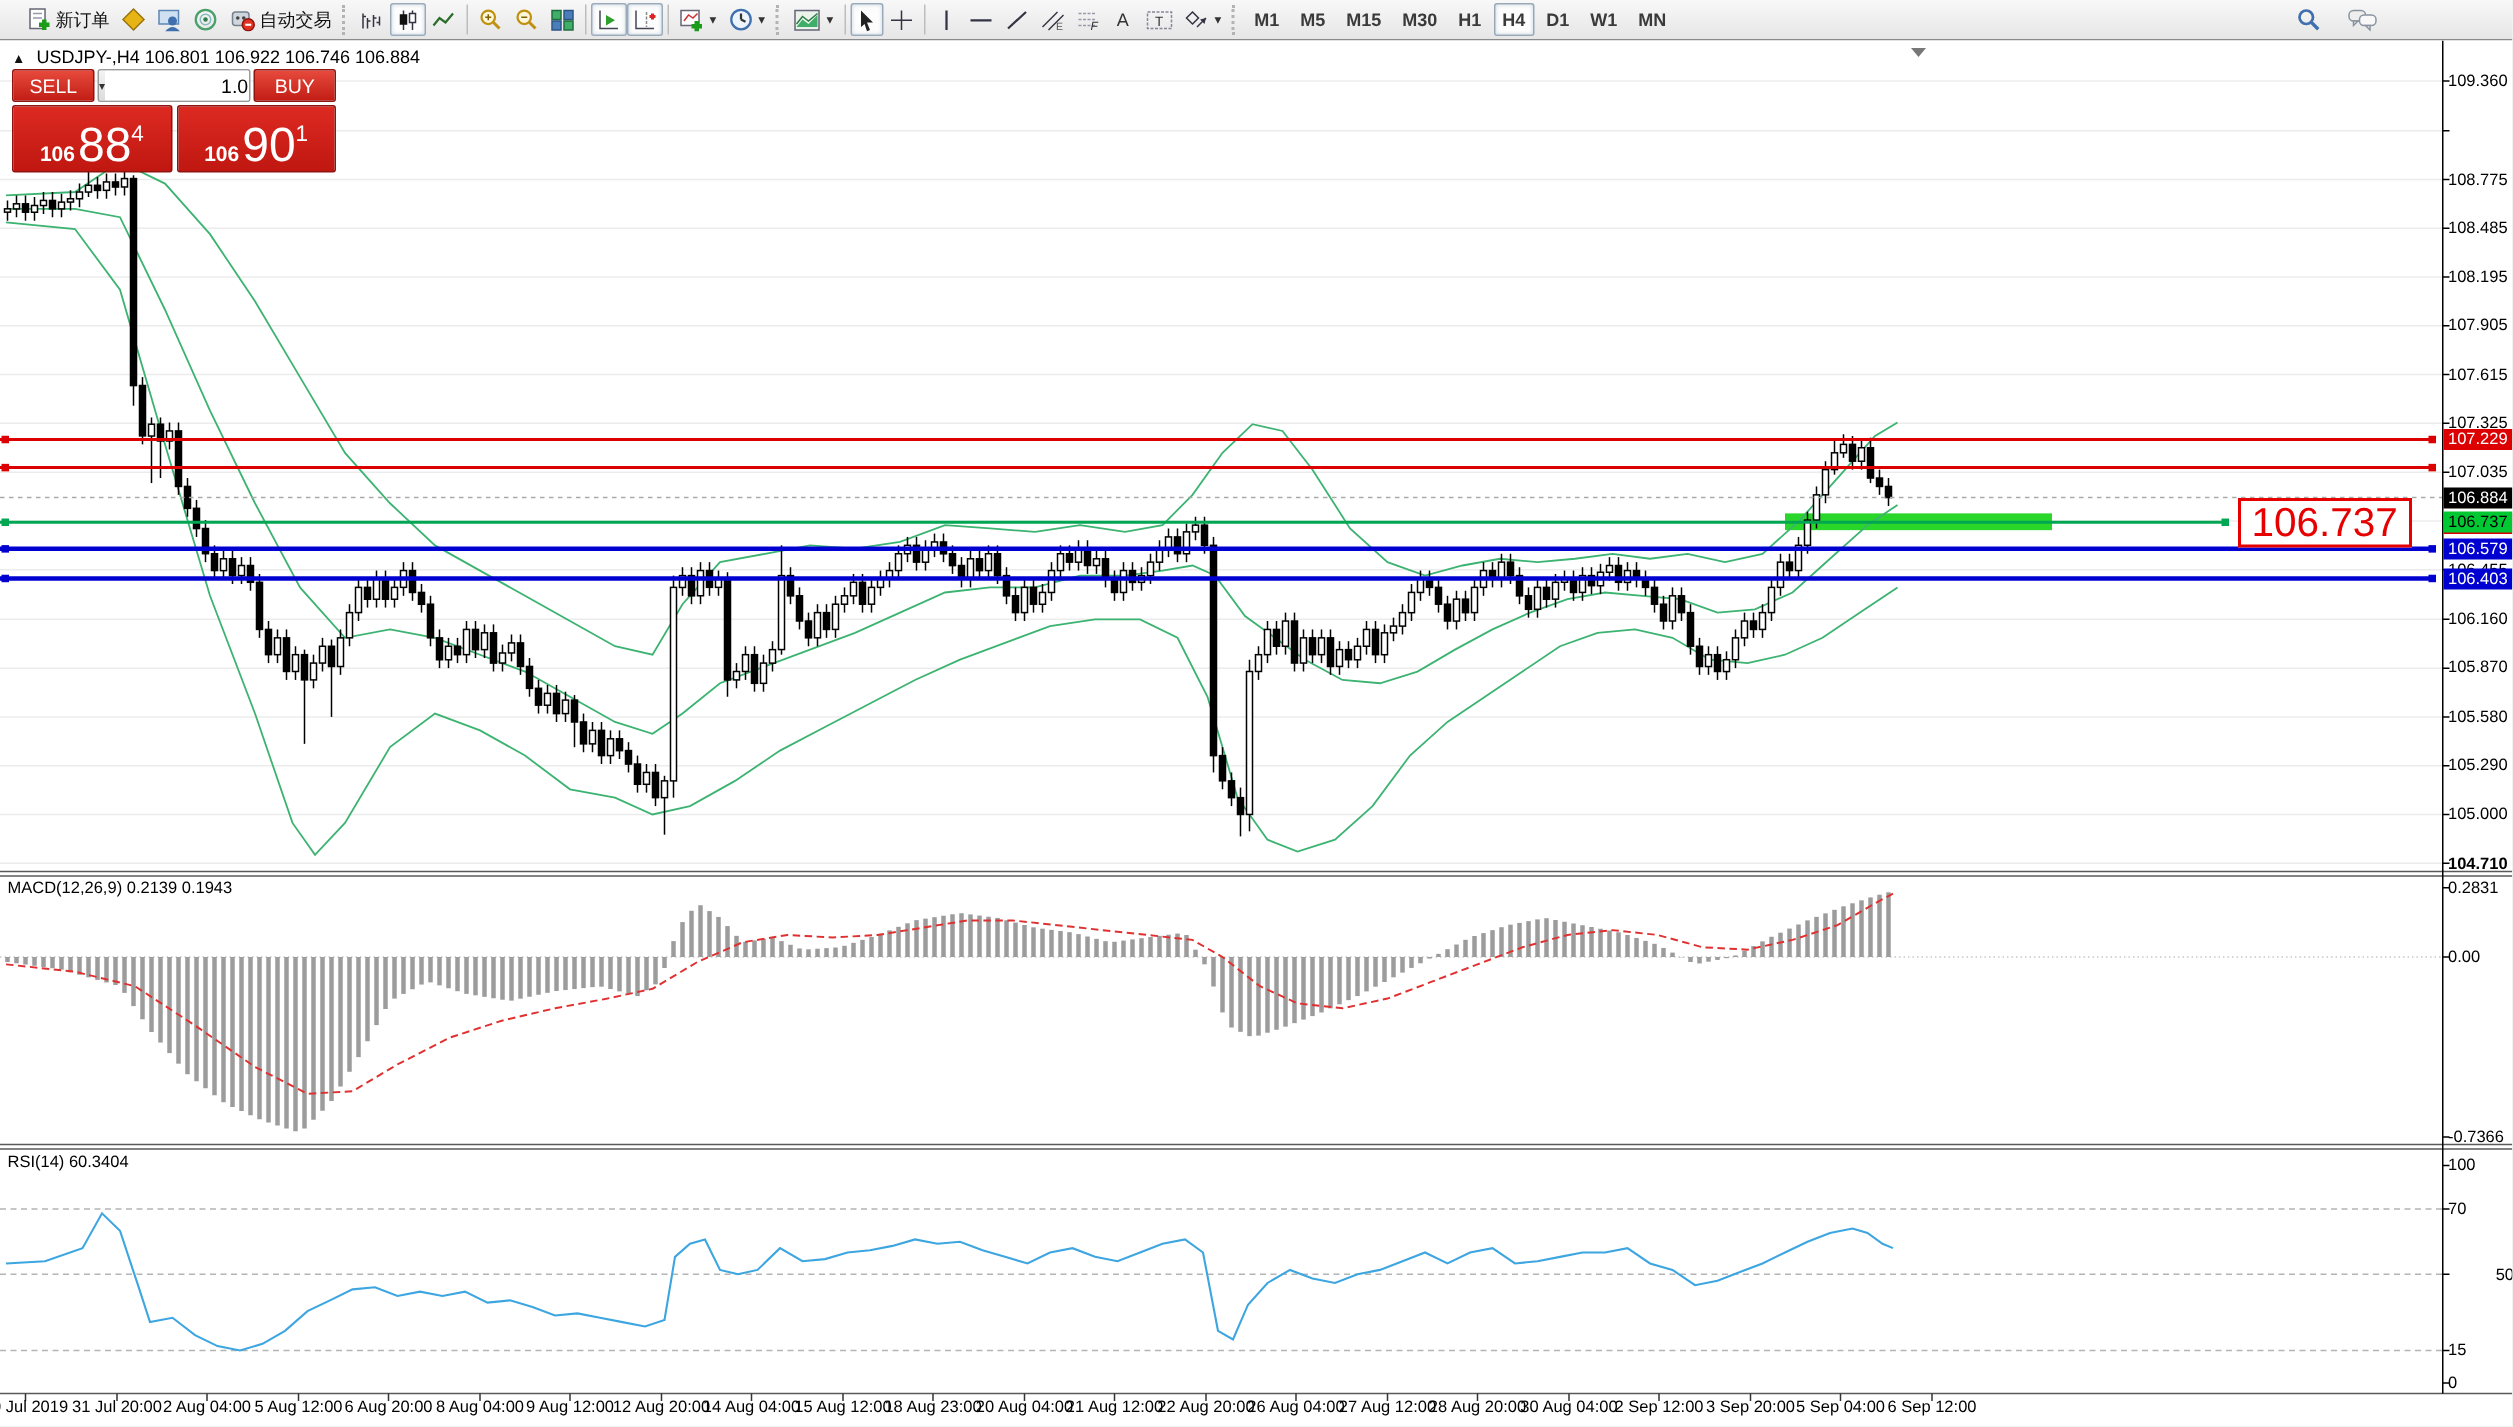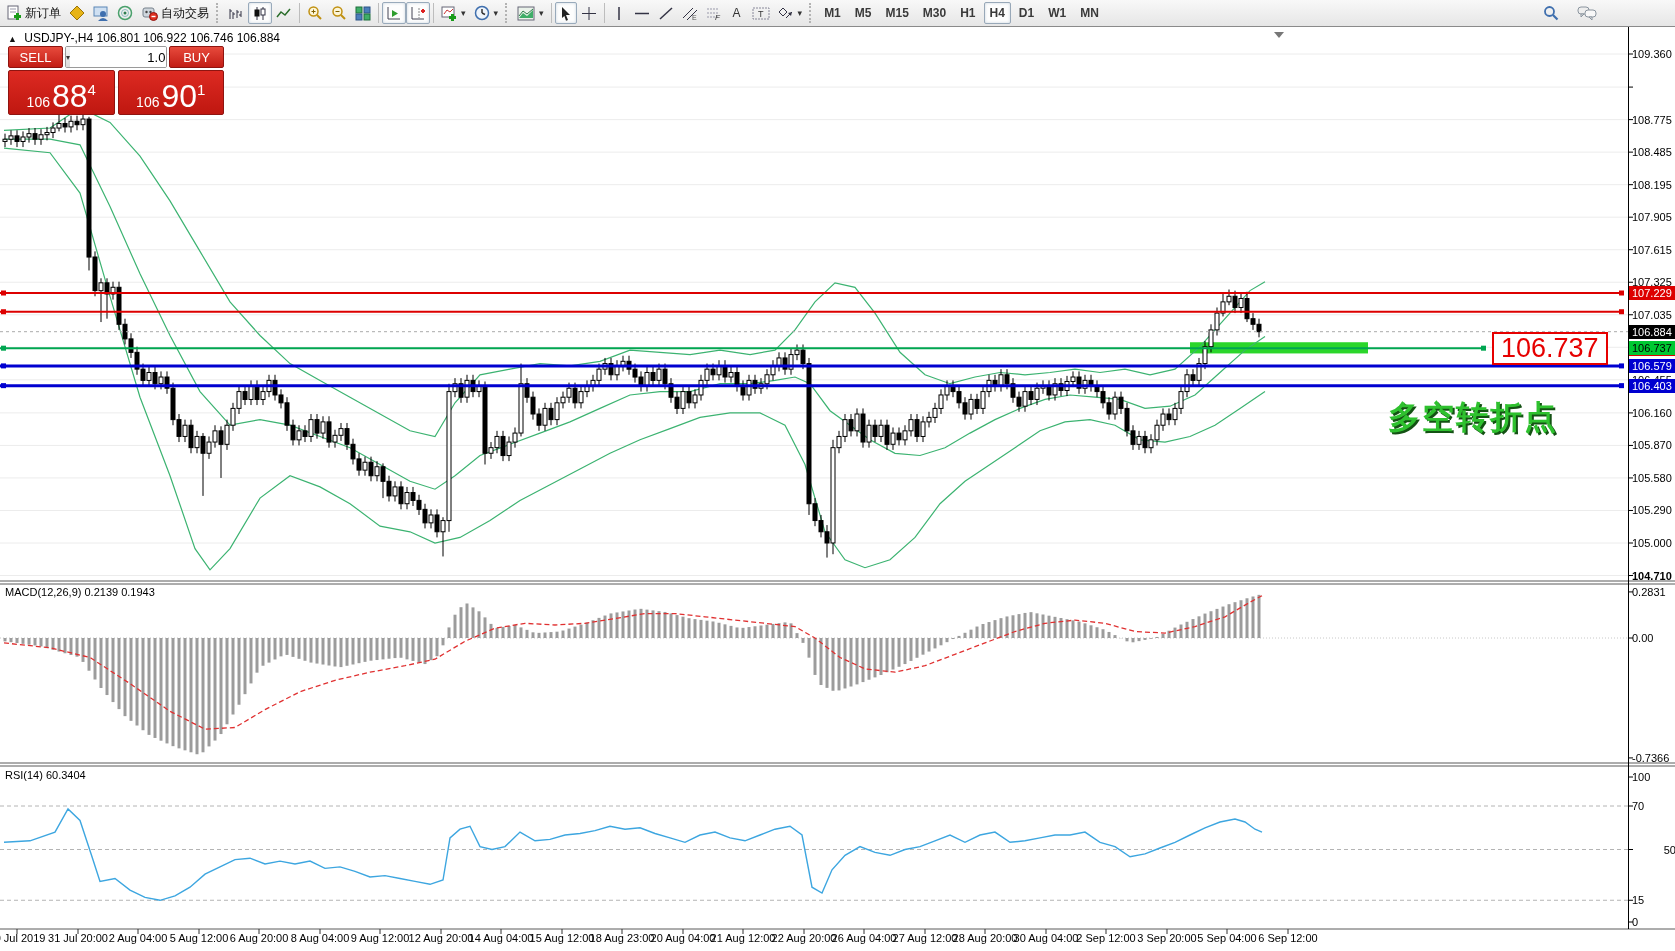--- a/index.html
+++ b/index.html
@@ -1,20 +1,20 @@
 <!DOCTYPE html>
 <html><head>
 <meta charset="utf-8">
 <style>
   html,body{margin:0;padding:0;background:#e8e8e8;font-family:"Liberation Sans",sans-serif;}
   #app{position:relative;width:1675px;height:951px;background:#fff;overflow:hidden;}
   
   #toolbar{position:absolute;left:0;top:0;width:1675px;height:27px;
     background:linear-gradient(#f8f8f8,#e6e6e6);border-bottom:1px solid #8a8a8a;
-    display:flex;align-items:center;padding:0 2px;box-sizing:border-box;}
+    display:flex;align-items:center;padding:0 14px;box-sizing:border-box;}
   .tbtn{height:22px;min-width:22px;display:flex;align-items:center;justify-content:center;gap:3px;
     padding:0 3px;border:1px solid transparent;border-radius:2px;box-sizing:border-box;}
   .tbtn.active{background:#fdfdfd;border:1px solid #99aabb;box-shadow:inset 0 0 3px #c8d4de;}
   .tbtn-label{font-size:12px;color:#111;white-space:nowrap;}
   .sep{width:1px;height:20px;background:#bdbdbd;margin:0 3px;}
   .handle{width:3px;height:20px;border-left:2px dotted #b3b3b3;margin:0 3px;}
   .caret{font-size:9px;color:#333;margin-left:1px;}
   #tf-group{display:flex;align-items:center;}
   .tf-btn{font-weight:bold;font-size:12px;color:#3a3a3a;padding:3px 5px;margin:0 1px;
     border:1px solid transparent;border-radius:2px;}
@@ -30,21 +30,21 @@
   #trade-widget{left:8px;top:19px;width:216px;z-index:7;}
   #tw-row1{display:flex;gap:2px;height:22px;}
   .tw-btn{flex:0 0 53px;display:flex;align-items:center;justify-content:center;color:#fff;
     font-size:13px;background:linear-gradient(#e74a3c,#c21d15);border:1px solid #8f1410;border-radius:2px;}
   #tw-spin{flex:1;display:flex;border:1px solid #9a9a9a;border-radius:2px;overflow:hidden;background:#fff;}
   .spin-btn{width:15px;background:linear-gradient(#f4f4f4,#dcdcdc);border:0;font-size:8px;color:#333;padding:0;}
   #volume-input{flex:1;border:0;text-align:center;font-size:13px;color:#000;outline:none;}
   #tw-row2{display:flex;gap:3px;margin-top:2px;}
   .price-panel{flex:1;height:40px;background:linear-gradient(#dd2a22,#bf1710);border:1px solid #8f1410;
     border-radius:2px;color:#fff;display:flex;align-items:flex-end;justify-content:center;padding-bottom:3px;}
-  .pp-small{font-size:14px;font-weight:normal;margin-right:2px;line-height:18px;}
+  .pp-small{font-size:14px;font-weight:bold;margin-right:2px;line-height:18px;}
   .pp-big{font-size:32px;line-height:30px;font-weight:normal;}
   .pp-sup{font-size:15px;line-height:34px;vertical-align:top;align-self:flex-start;margin-top:2px;}
   
   .pane-label{font-size:11px;color:#000;z-index:4;}
   
   .yl{position:absolute;left:1632px;width:44px;font-size:11px;color:#000;height:12px;line-height:12px;z-index:2;}
   .badge{position:absolute;left:1629px;font-size:11px;height:14px;line-height:14px;padding:0 3px;z-index:3;}
   .tl{position:absolute;font-size:11px;color:#000;top:905px;transform:translateX(-50%);white-space:nowrap;z-index:2;}
   
   #price-label-box{left:1492px;top:305px;border:2px solid #e60000;background:#fff;color:#e60000;
@@ -1128,21 +1128,20 @@
           <span class="pp-big">90</span>
           <span class="pp-sup">1</span>
         </div>
       </div>
     </div>
 
     <div class="abs pane-label" style="left:5px;top:559px;">MACD(12,26,9) 0.2139 0.1943</div>
     <div class="abs pane-label" style="left:5px;top:742px;">RSI(14) 60.3404</div>
 
     <div id="price-label-box" class="abs">106.737</div>
-    <div id="turning-point" class="abs">多空转折点</div>
 
     <div id="labels-layer">
         <div class="yl" style="top: 21px;">109.360</div>
         <div class="yl" style="top: 55px; margin-left: 44px;">109.065</div>
         <div class="yl" style="top: 86.6113px;">108.775</div>
         <div class="yl" style="top: 119.136px;">108.485</div>
         <div class="yl" style="top: 151.662px;">108.195</div>
         <div class="yl" style="top: 184.187px;">107.905</div>
         <div class="yl" style="top: 216.712px;">107.615</div>
         <div class="yl" style="top: 249.237px;">107.325</div>

